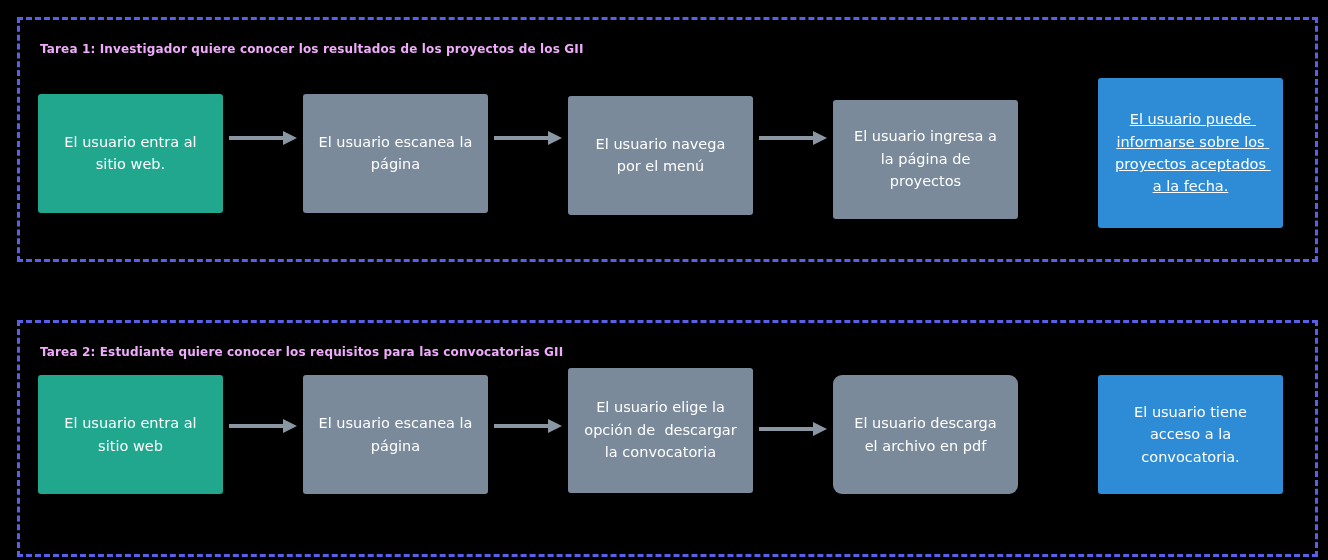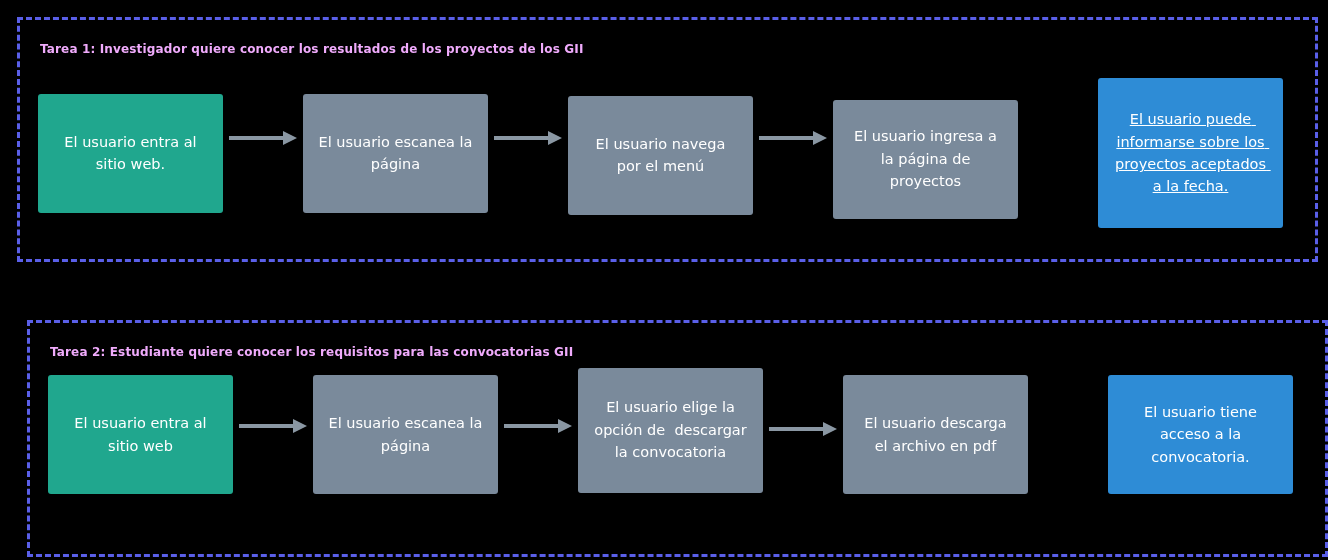--- a/index.html
+++ b/index.html
@@ -25,21 +25,21 @@
   }
 
   
   .task-group {
     position: absolute;
     border: 3px dashed #5a5fe8;
     background: transparent;
   }
 
   #task-group-1 { left: 17px;  top: 17px;  width: 1301px; height: 245px; }
-  #task-group-2 { left: 27px;  top: 320px; width: 1301px; height: 237px; }
+  #task-group-2 { left: 17px;  top: 320px; width: 1301px; height: 237px; }
 
   .task-title {
     position: absolute;
     left: 20px;
     top: 22px;
     font-size: 12px;
     font-weight: 700;
     letter-spacing: 0.15px;
     color: #f0abfc;
     white-space: nowrap;
@@ -148,19 +148,19 @@
         <div class="node step" style="height: 119px; margin-top: 9px;"><span>El usuario escanea la página</span></div>
         <div class="arrow" style="margin-top: 54.5px;">
           <div class="shaft"></div>
           <div class="head"></div>
         </div>
         <div class="node step" style="height: 125px; "><span>El usuario elige la opción de  descargar la convocatoria</span></div>
         <div class="arrow" style="margin-top: 57.5px;">
           <div class="shaft"></div>
           <div class="head"></div>
         </div>
-        <div class="node step" style="height: 119px; margin-top: 9px;"><span>El usuario descarga el archivo en pdf</span></div>
+        <div class="node step" style="height: 119px; margin-top: 9px; border-radius: 9px;"><span>El usuario descarga el archivo en pdf</span></div>
         <div class="spacer"></div>
         <div class="node finish" style="height: 119px; margin-top: 9px;"><span>El usuario tiene acceso a la convocatoria.</span></div>
       </div>
   </div>
 
 </div>
 
 </body></html>

